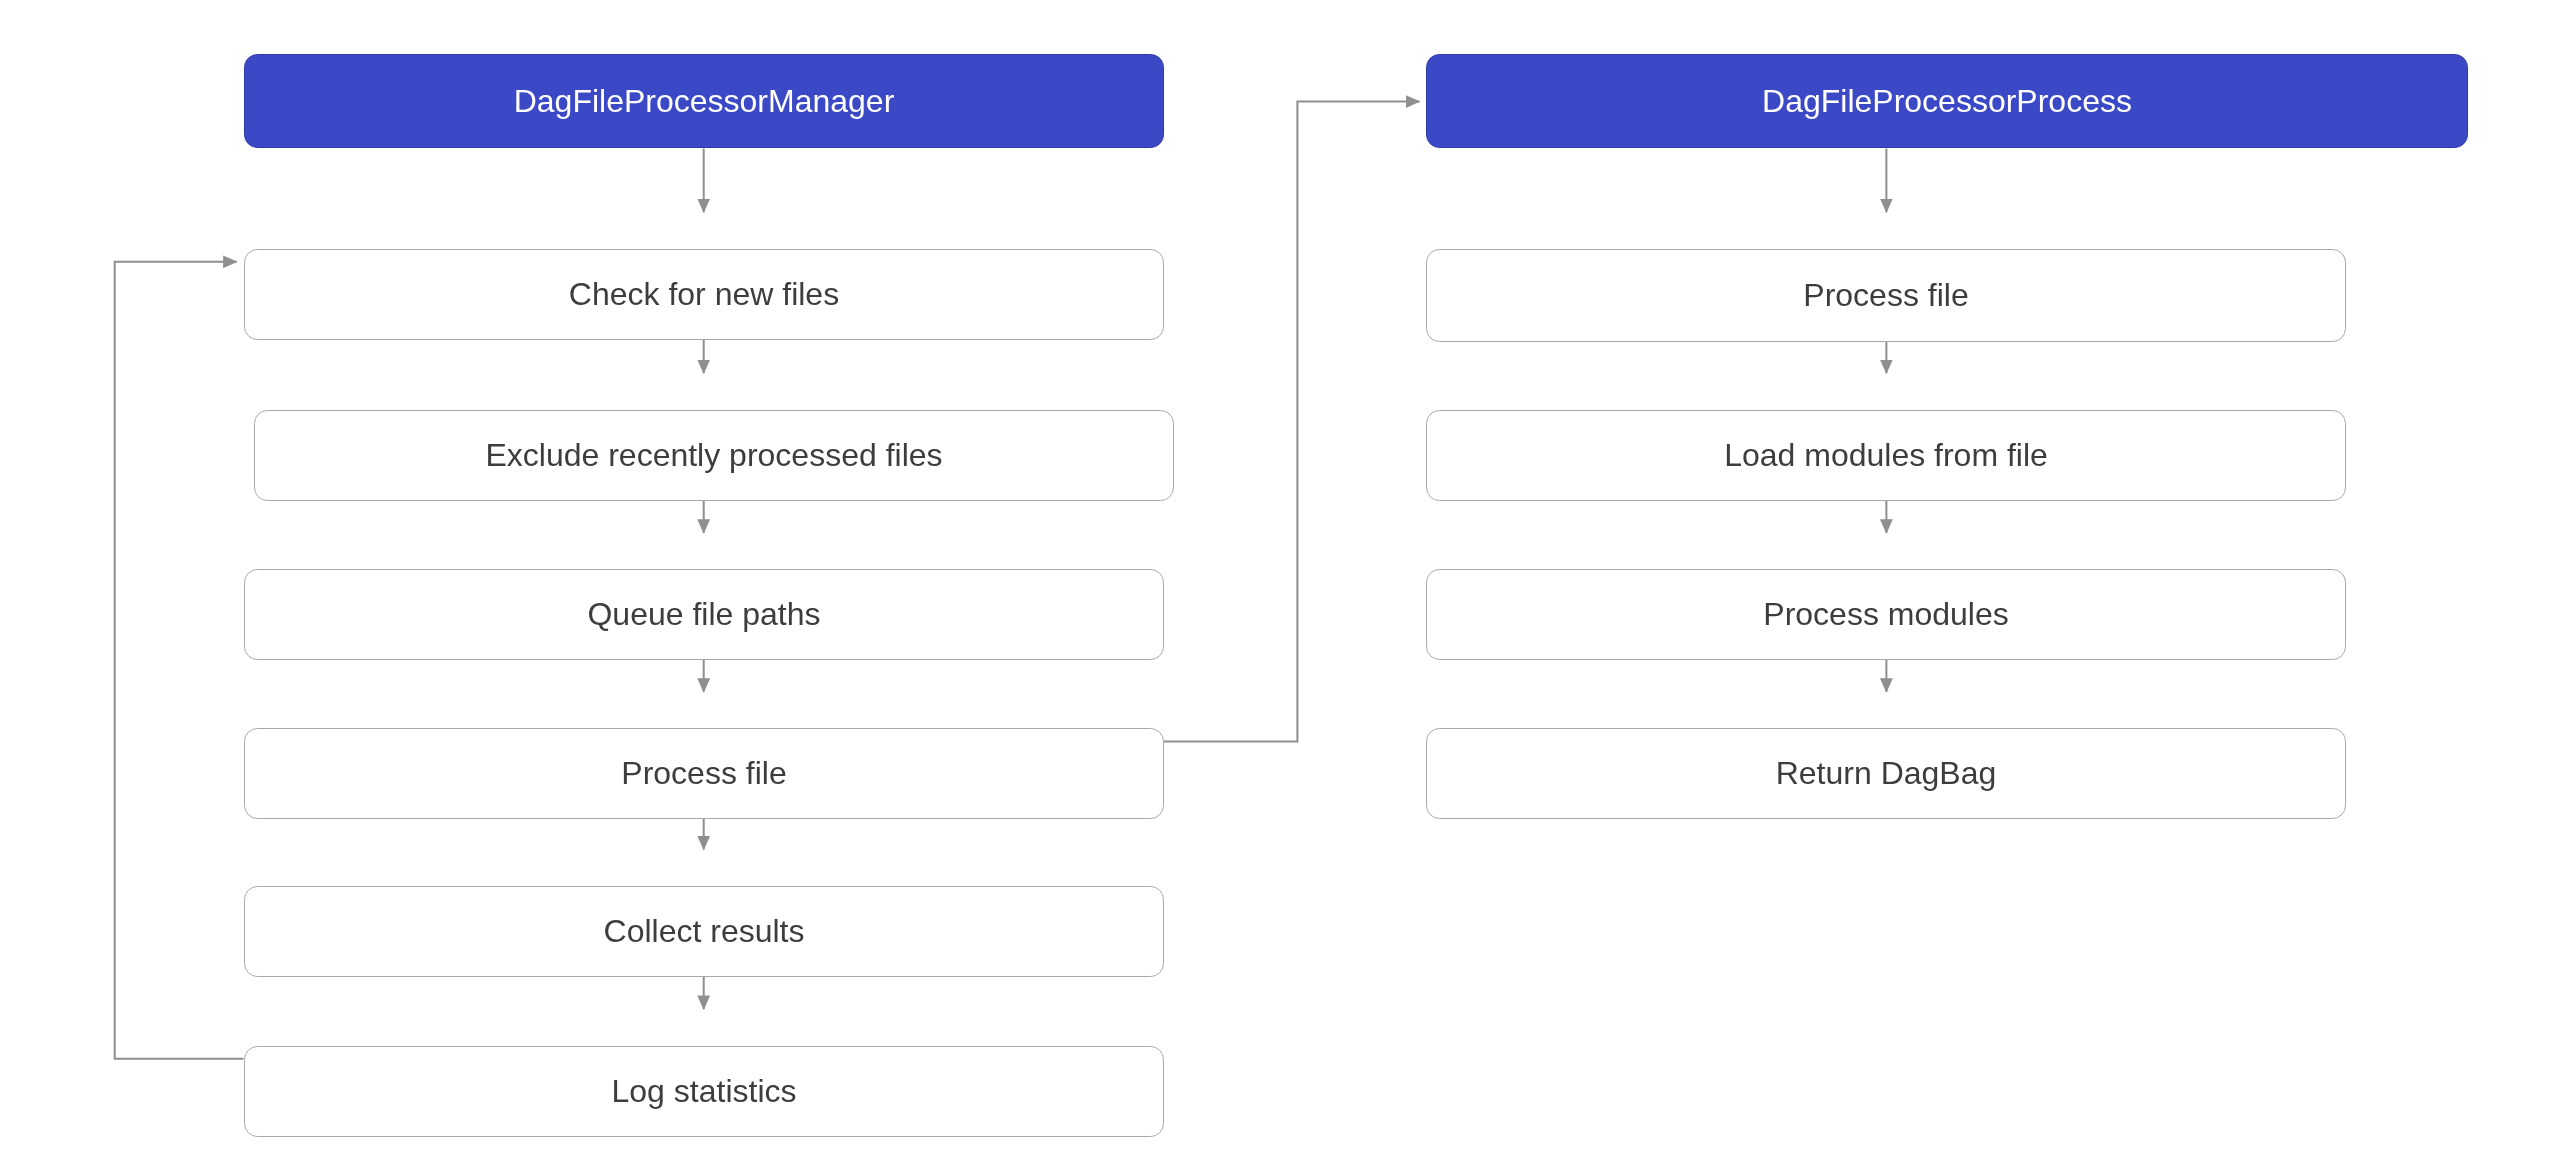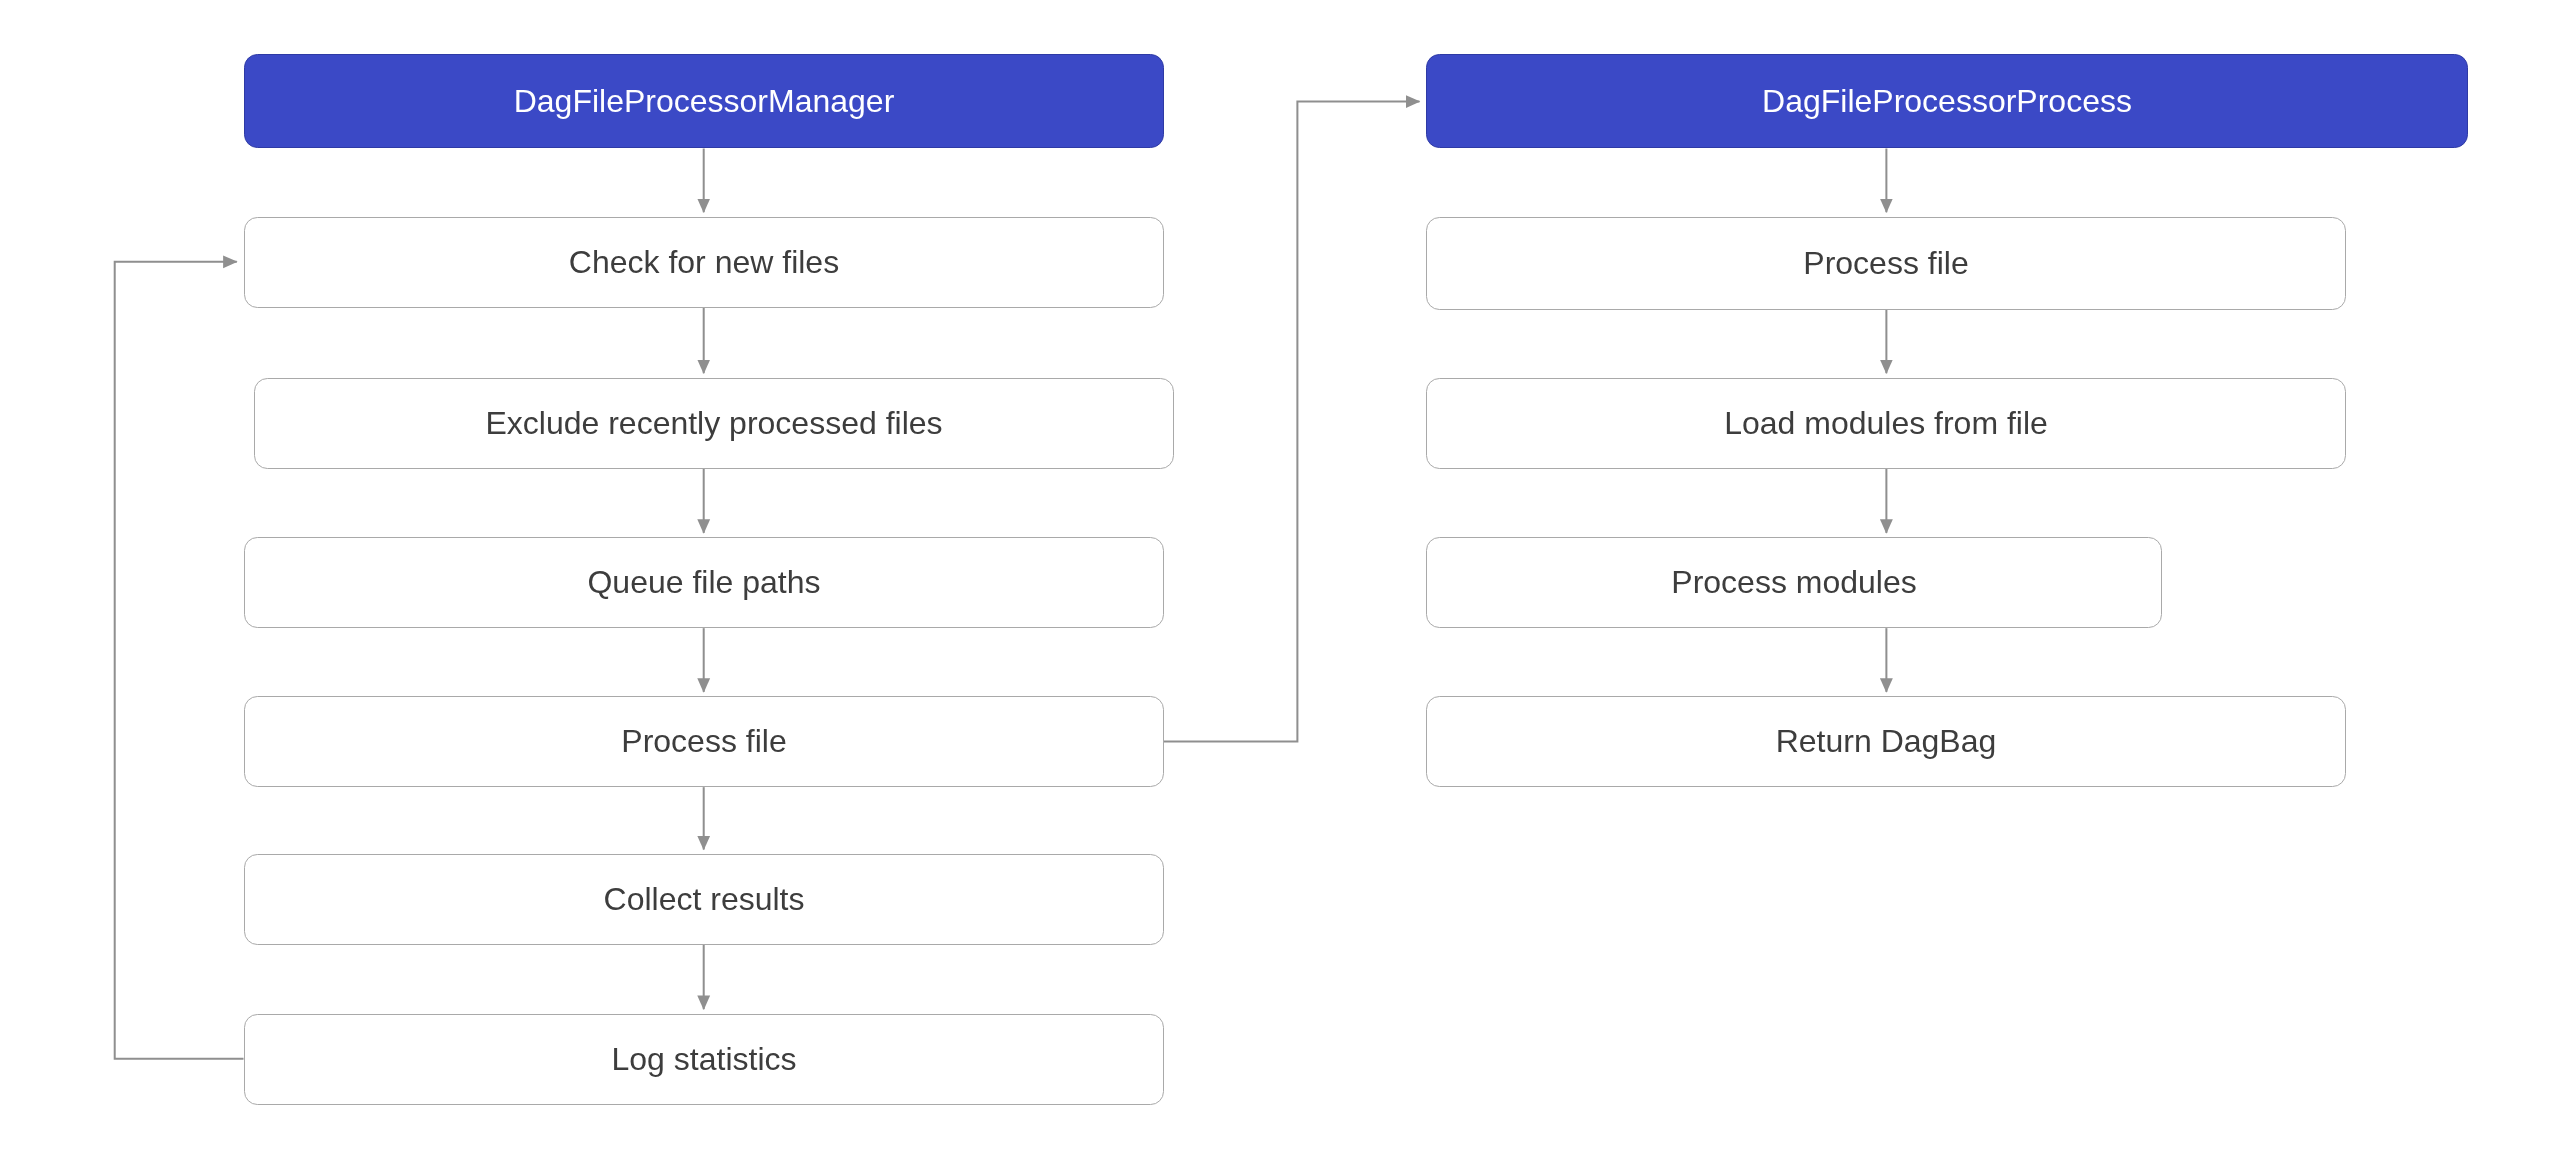--- a/index.html
+++ b/index.html
@@ -41,20 +41,21 @@
     justify-content: center;
     text-align: center;
     border-radius: 13.4px;
     font-size: 32px;
     line-height: 1.2;
   }
   .node.step {
     background: var(--box-bg);
     border: 1.7px solid var(--box-border);
     color: var(--box-text);
+    margin-top: 32px;
   }
   .node.header {
     background: var(--header-bg);
     border: 1.7px solid var(--header-border);
     color: var(--header-text);
   }
   .node-label {
     padding: 0 20px;
     white-space: nowrap;
   }
@@ -126,21 +127,21 @@
   </div>
 
   <div class="node step" style="left:1426px; top:217px; width:920px; height:93px;">
     <span class="node-label">Process file</span>
   </div>
 
   <div class="node step" style="left:1426px; top:378px; width:920px; height:91px;">
     <span class="node-label">Load modules from file</span>
   </div>
 
-  <div class="node step" style="left:1426px; top:537px; width:736px; height:91px;">
+  <div class="node step" style="left:1426px; top:537px; width:920px; height:91px;">
     <span class="node-label">Process modules</span>
   </div>
 
   <div class="node step" style="left:1426px; top:696px; width:920px; height:91px;">
     <span class="node-label">Return DagBag</span>
   </div>
 
 </div>
 
 

